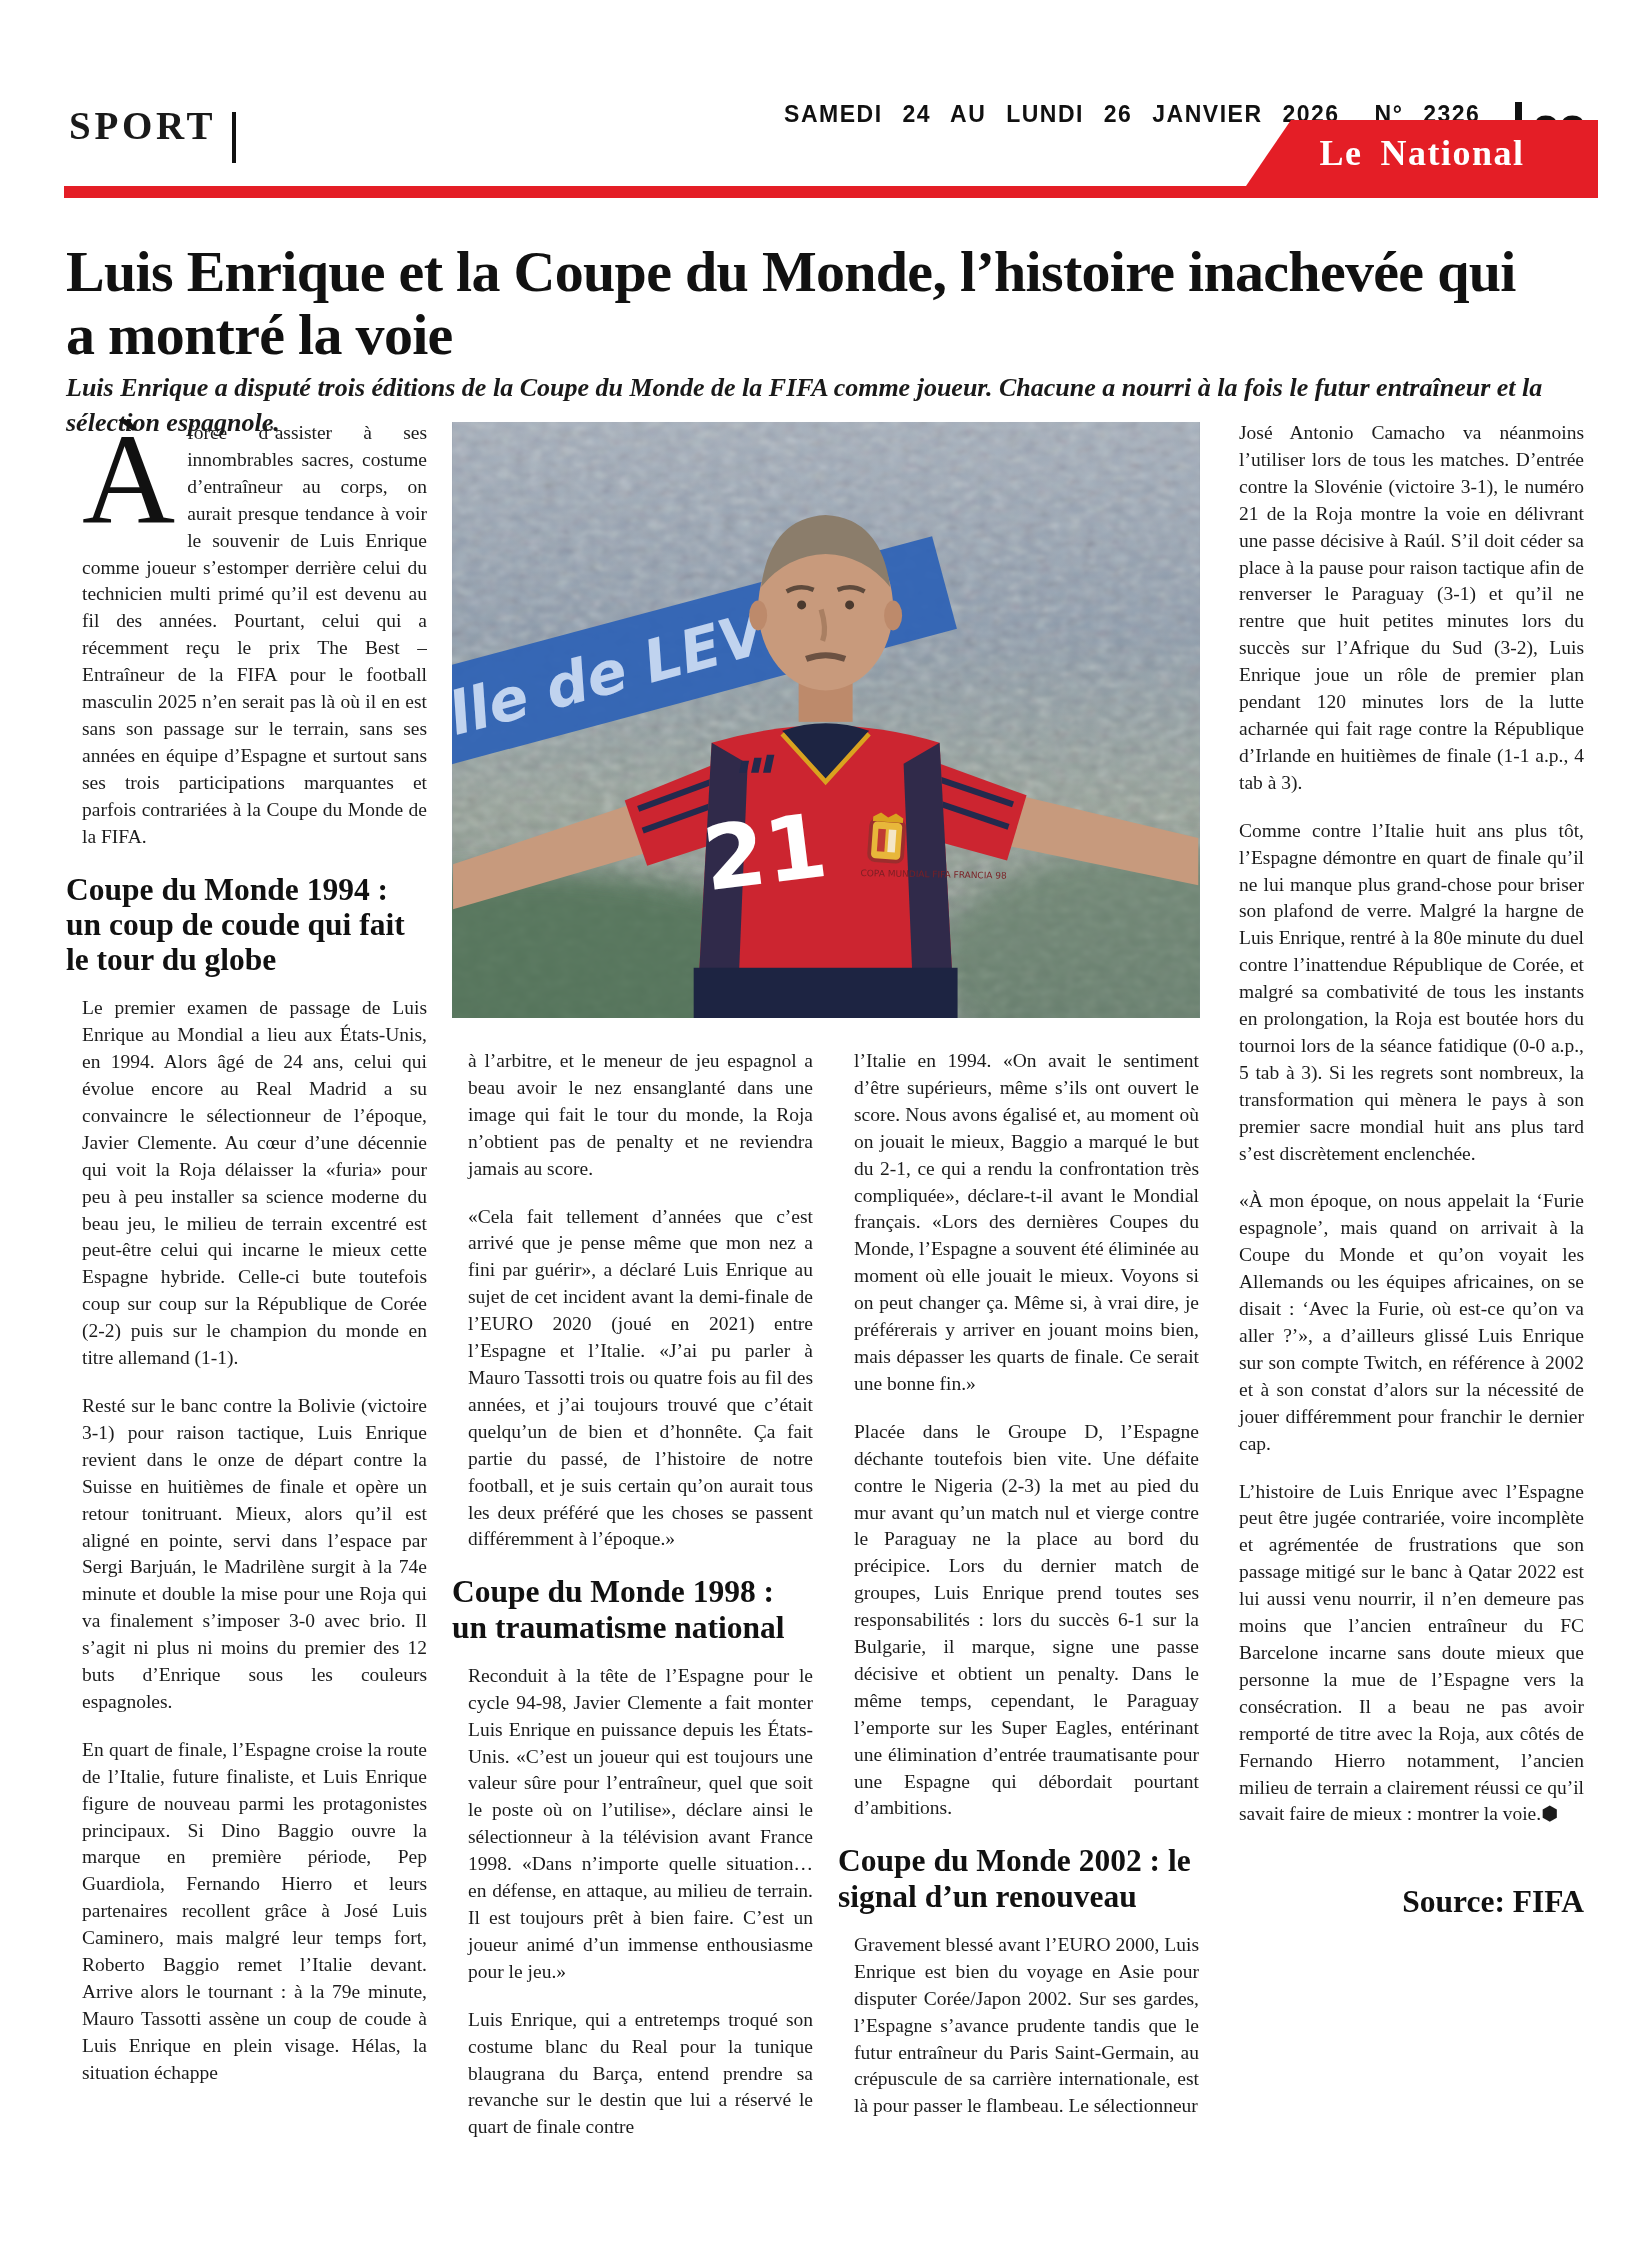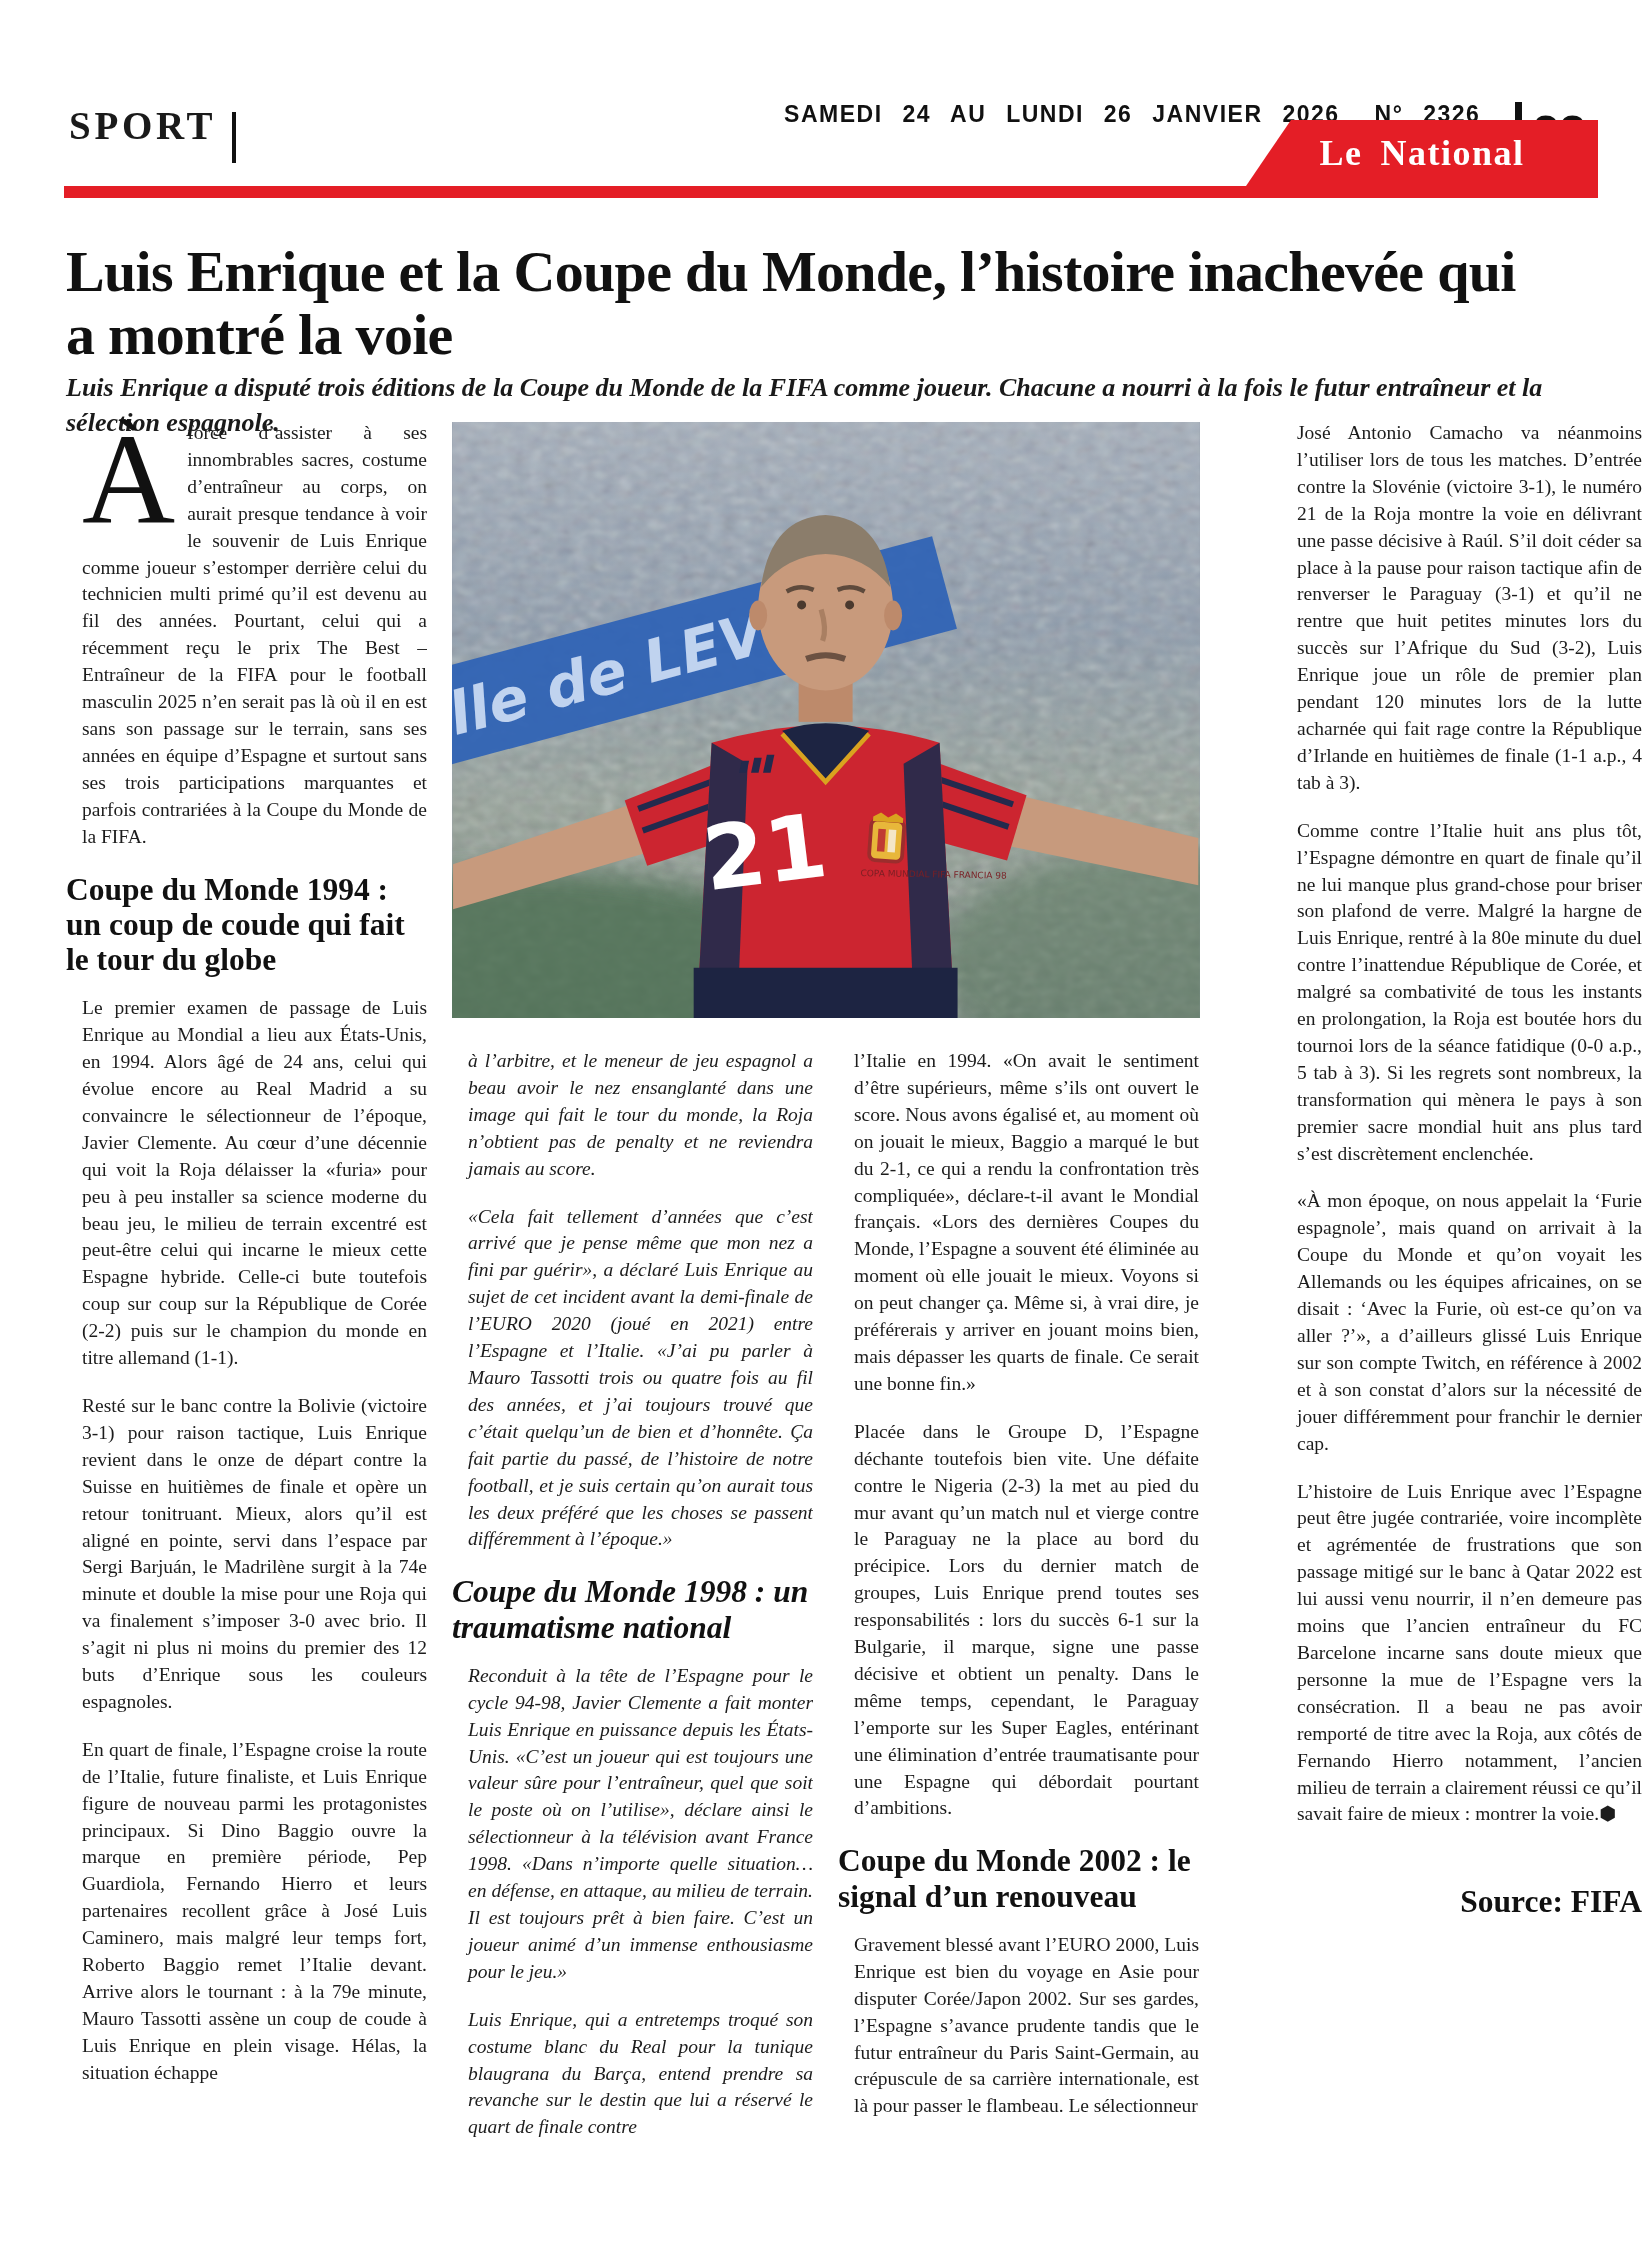--- a/index.html
+++ b/index.html
@@ -33,23 +33,23 @@
     font-size:58px;line-height:1.09;letter-spacing:-0.7px;color:#111;}
   .headline span{display:block;}
   .standfirst{position:absolute;left:66px;top:345px;width:1526px;
     font-size:26px;font-weight:bold;font-style:italic;line-height:1.33;}
   
   .col{
     position:absolute;width:361px;top:420px;bottom:39px;overflow:hidden;
     text-align:justify;font-size:19.5px;line-height:1.38;color:#1c1c1c;
   }
   .col-1{left:66px;}
-  .col-2{left:452px;top:1048px;font-style:italic;}
+  .col-2{left:452px;top:1048px;}
   .col-3{left:838px;top:1048px;}
-  .col-4{left:1281px;}
+  .col-4{left:1223px;}
   .para{margin:0 0 21px 16px;}
   .para.dropcap::first-letter{
     float:left;font-size:129px;line-height:0.72;padding:13.5px 12px 4.5px 0;color:#111;
   }
   .col-heading{
     font-size:31.5px;line-height:1.12;font-weight:bold;margin:10.5px 0 18px 0;
     text-align:left;color:#111;letter-spacing:0;
   }
   .source{font-size:31.5px;font-weight:bold;margin-top:52px;text-align:right;color:#111;}
   

